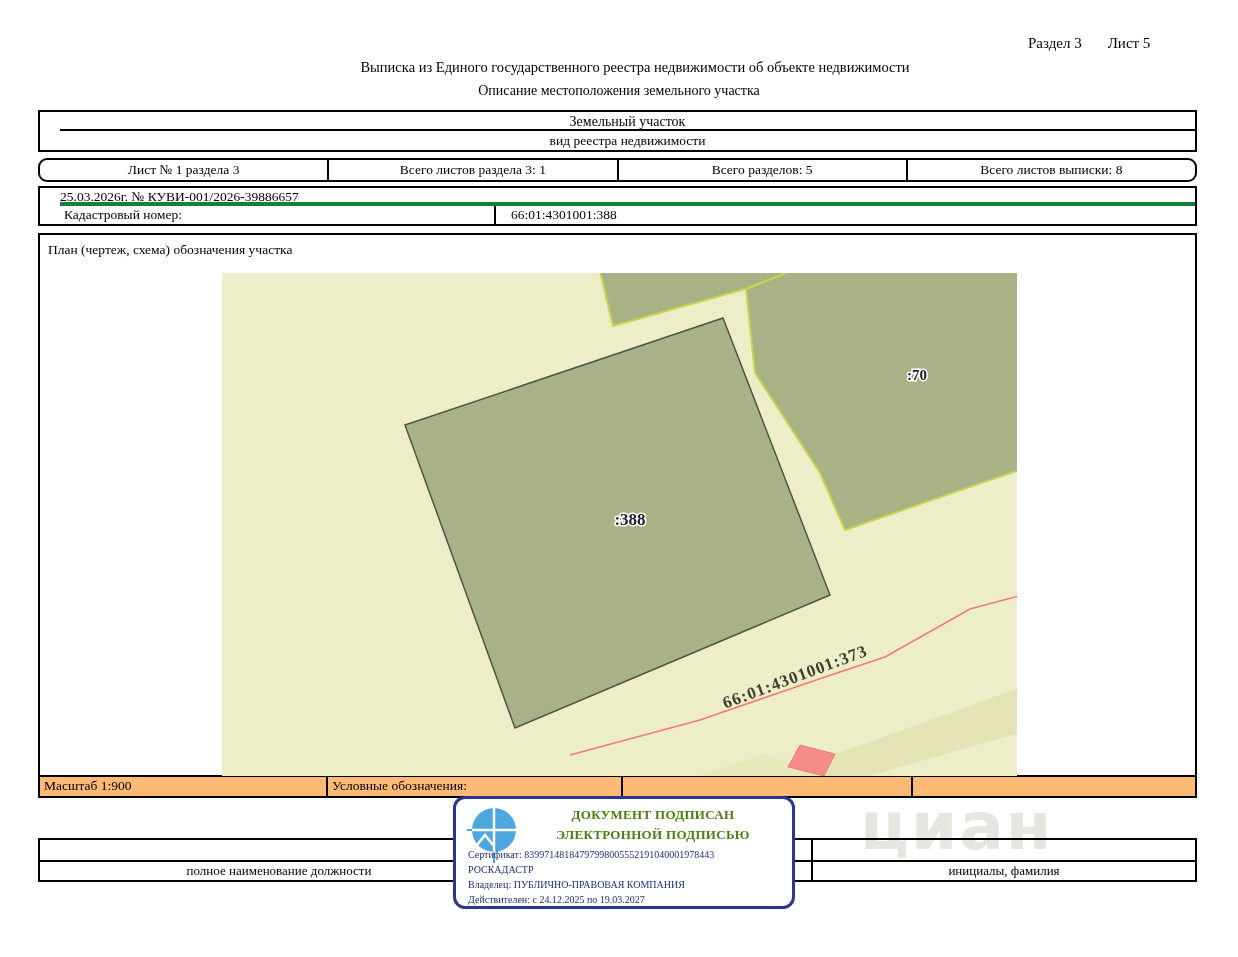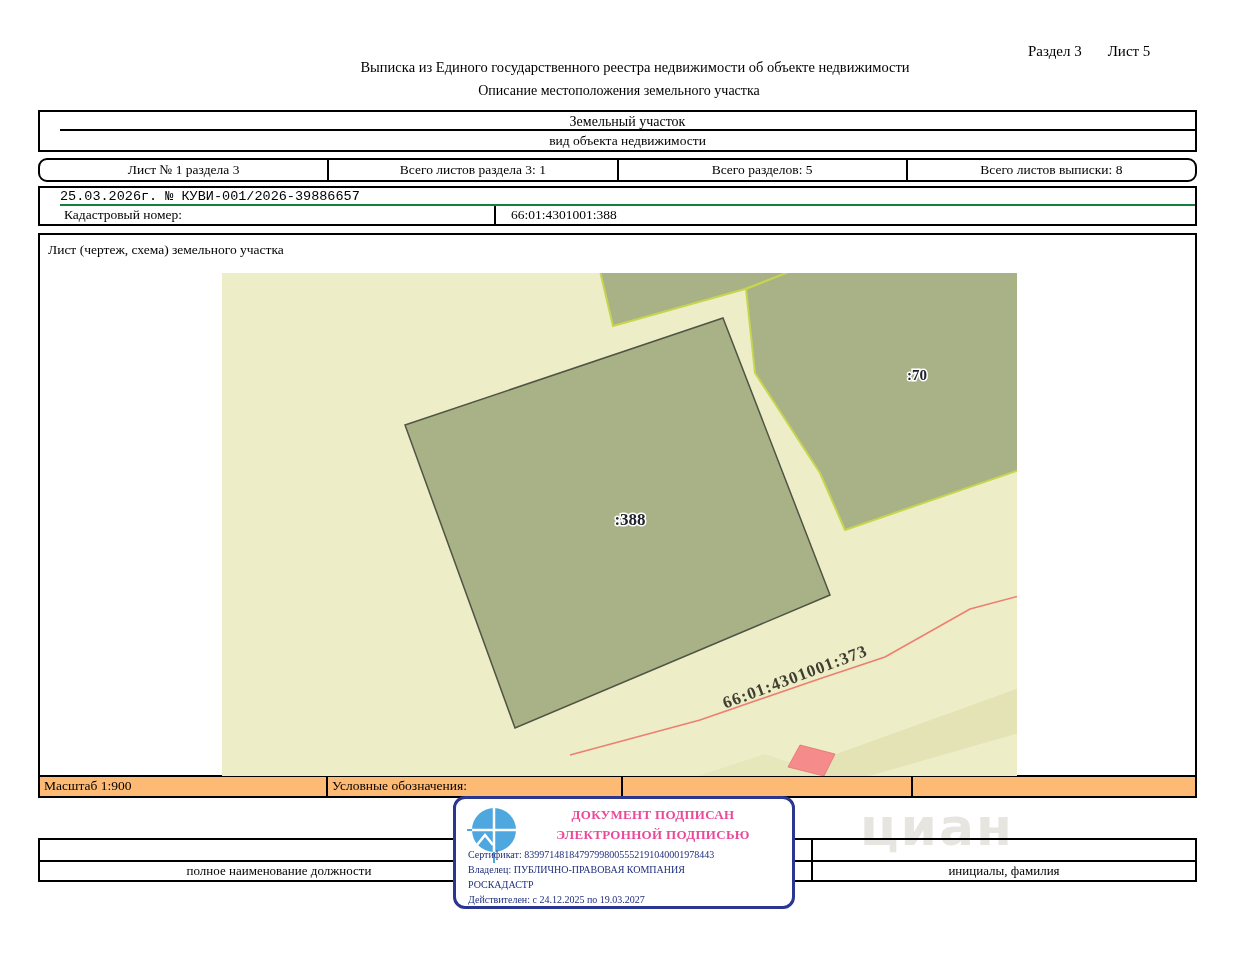--- a/index.html
+++ b/index.html
@@ -2,111 +2,111 @@
 <html><head>
 <meta charset="utf-8">
 <style>
   html,body{margin:0;padding:0;background:#fff;}
   #page{position:relative;width:1238px;height:957px;background:#fff;
         font-family:"Liberation Serif",serif;color:#000;overflow:hidden;}
 
   .abs{position:absolute;}
 
   
-  #sheet-ref{top:35px;left:1028px;display:flex;gap:26px;font-size:15px;margin-top:8px;}
+  #sheet-ref{top:35px;left:1028px;display:flex;gap:26px;font-size:15px;}
   #doc-title{top:59px;left:16px;width:100%;text-align:center;font-size:14.5px;}
   #doc-subtitle{top:83px;left:0;width:100%;text-align:center;font-size:14px;}
 
   
   .tbox{left:38px;width:1155px;border:2px solid #000;background:#fff;z-index:1;}
   .trow{box-sizing:border-box;margin-left:20px;}
 
   #object-box{top:110px;}
   #object-box .r1{height:19px;border-bottom:2px solid #000;text-align:center;font-size:14px;line-height:19px;}
   #object-box .r2{height:19px;text-align:center;font-size:13.5px;line-height:19px;}
 
   #sheets-row{top:158px;display:flex;border-radius:9px;}
   #sheets-row .cell{flex:1;height:20px;line-height:20px;text-align:center;font-size:13.5px;border-right:2px solid #000;}
   #sheets-row .cell:last-child{border-right:none;}
 
   #doc-box{top:186px;}
-  #doc-box .r1{height:18px;line-height:18px;font-size:13.5px;padding-left:0;border-bottom:2px solid #15803d;font-family:Liberation Mono, monospace;}
+  #doc-box .r1{height:18px;line-height:18px;font-size:13.5px;padding-left:0;border-bottom:4px solid #15803d;}
   #doc-box .r2{display:flex;height:18px;line-height:18px;font-size:13.5px;gap:11px;}
   #doc-box .c1{width:430px;border-right:2px solid #000;padding-left:4px;}
   #doc-box .c2{flex:1;padding-left:4px;}
 
   #plan-box{top:233px;height:561px;}
   #plan-title{left:8px;top:7px;font-size:13.5px;}
   #scale-row{left:0;right:0;bottom:0;height:19px;border-top:2px solid #000;display:flex;background:#fdba74;}
   #scale-row .cell{box-sizing:border-box;height:19px;line-height:18px;font-size:13.5px;padding-left:4px;border-right:2px solid #000;}
   #scale-row .c1{width:288px;}
   #scale-row .c2{width:295px;}
   #scale-row .c3{width:290px;}
   #scale-row .c4{flex:1;border-right:none;}
 
   #map{left:222px;top:273px;z-index:2;}
 
   
   #watermark{left:860px;top:782px;font-family:"DejaVu Sans",sans-serif;
-             font-weight:bold;font-size:52px;letter-spacing:2px;
+             font-weight:bold;font-size:66px;letter-spacing:2px;
              color:#cfccc2;opacity:.5;z-index:0;line-height:90px;}
 
   
   #sig-table{top:838px;left:38px;width:1155px;border:2px solid #000;display:flex;z-index:1;background:transparent;}
   #sig-table .col{display:flex;flex-direction:column;}
   #sig-table .col1{width:478px;border-right:2px solid #000;}
   #sig-table .col2{width:291px;border-right:2px solid #000;}
   #sig-table .col3{flex:1;}
   #sig-table .sigline{height:20px;border-bottom:2px solid #000;}
   #sig-table .caption{height:18px;line-height:18px;text-align:center;font-size:13px;}
 
   
   #stamp{left:453px;top:796px;width:336px;height:107px;border:3px solid #2b3690;
          border-radius:12px;background:#fff;z-index:3;}
   #stamp-title{position:absolute;left:64px;right:6px;top:6px;text-align:center;
-               color:#ec4899;font-weight:bold;font-size:13px;line-height:20px;letter-spacing:.3px;}
+               color:#4d7c0f;font-weight:bold;font-size:13px;line-height:20px;letter-spacing:.3px;}
   #stamp-details{position:absolute;left:12px;top:48px;right:6px;color:#1f2e7e;
                  font-size:10px;line-height:15px;}
   #stamp-logo{position:absolute;left:10px;top:8px;}
 </style>
 </head>
 <body>
 
 <div id="page">
 
   <div id="sheet-ref" class="abs">
     <span>Раздел 3</span>
     <span>Лист 5</span>
   </div>
 
   <div id="doc-title" class="abs">Выписка из Единого государственного реестра недвижимости об объекте недвижимости</div>
   <div id="doc-subtitle" class="abs">Описание местоположения земельного участка</div>
 
   <div id="object-box" class="abs tbox">
     <div class="trow r1">Земельный участок</div>
-    <div class="trow r2">вид объекта недвижимости</div>
+    <div class="trow r2">вид реестра недвижимости</div>
   </div>
 
   <div id="sheets-row" class="abs tbox">
     <div class="cell">Лист № 1 раздела 3</div>
     <div class="cell">Всего листов раздела 3: 1</div>
     <div class="cell">Всего разделов: 5</div>
     <div class="cell">Всего листов выписки: 8</div>
   </div>
 
   <div id="doc-box" class="abs tbox">
     <div class="trow r1">25.03.2026г. № КУВИ-001/2026-39886657</div>
     <div class="trow r2">
       <div class="c1">Кадастровый номер:</div>
       <div class="c2">66:01:4301001:388</div>
     </div>
   </div>
 
   <div id="plan-box" class="abs tbox">
-    <div id="plan-title" class="abs">Лист (чертеж, схема) земельного участка</div>
+    <div id="plan-title" class="abs">План (чертеж, схема) обозначения участка</div>
     <div id="scale-row" class="abs">
       <div class="cell c1">Масштаб 1:900</div>
       <div class="cell c2">Условные обозначения:</div>
       <div class="cell c3"></div>
       <div class="cell c4"></div>
     </div>
   </div>
 
   <svg id="map" class="abs" width="795" height="503" viewBox="0 0 795 503">
     <rect x="0" y="0" width="795" height="503" fill="#ededc7"></rect>
@@ -156,19 +156,19 @@
       <line x1="6" y1="23" x2="50" y2="23" stroke="#ffffff" stroke-width="2.5"></line>
       <line x1="28" y1="1" x2="28" y2="45" stroke="#ffffff" stroke-width="2.5"></line>
       <polyline points="11,38 19,28 27,38" fill="none" stroke="#ffffff" stroke-width="2.5"></polyline>
     </svg>
     <div id="stamp-title">
       <div>ДОКУМЕНТ ПОДПИСАН</div>
       <div>ЭЛЕКТРОННОЙ ПОДПИСЬЮ</div>
     </div>
     <div id="stamp-details">
       <div>Сертификат: 83997148184797998005552191040001978443</div>
+      <div>РОСКАДАСТР</div>
       <div>Владелец: ПУБЛИЧНО-ПРАВОВАЯ КОМПАНИЯ</div>
-      <div>РОСКАДАСТР</div>
       <div>Действителен: с 24.12.2025 по 19.03.2027</div>
     </div>
   </div>
 
 </div>
 
 </body></html>

